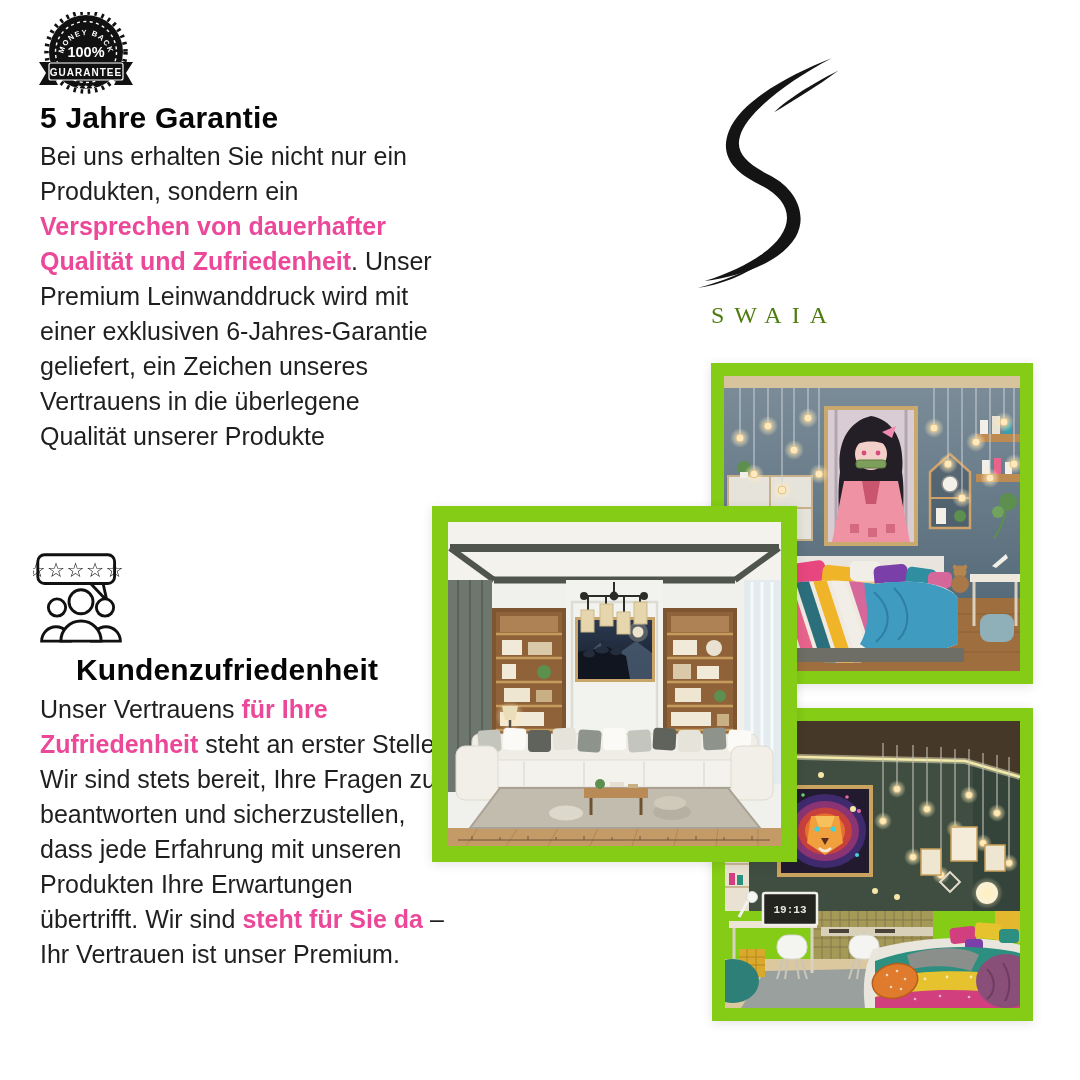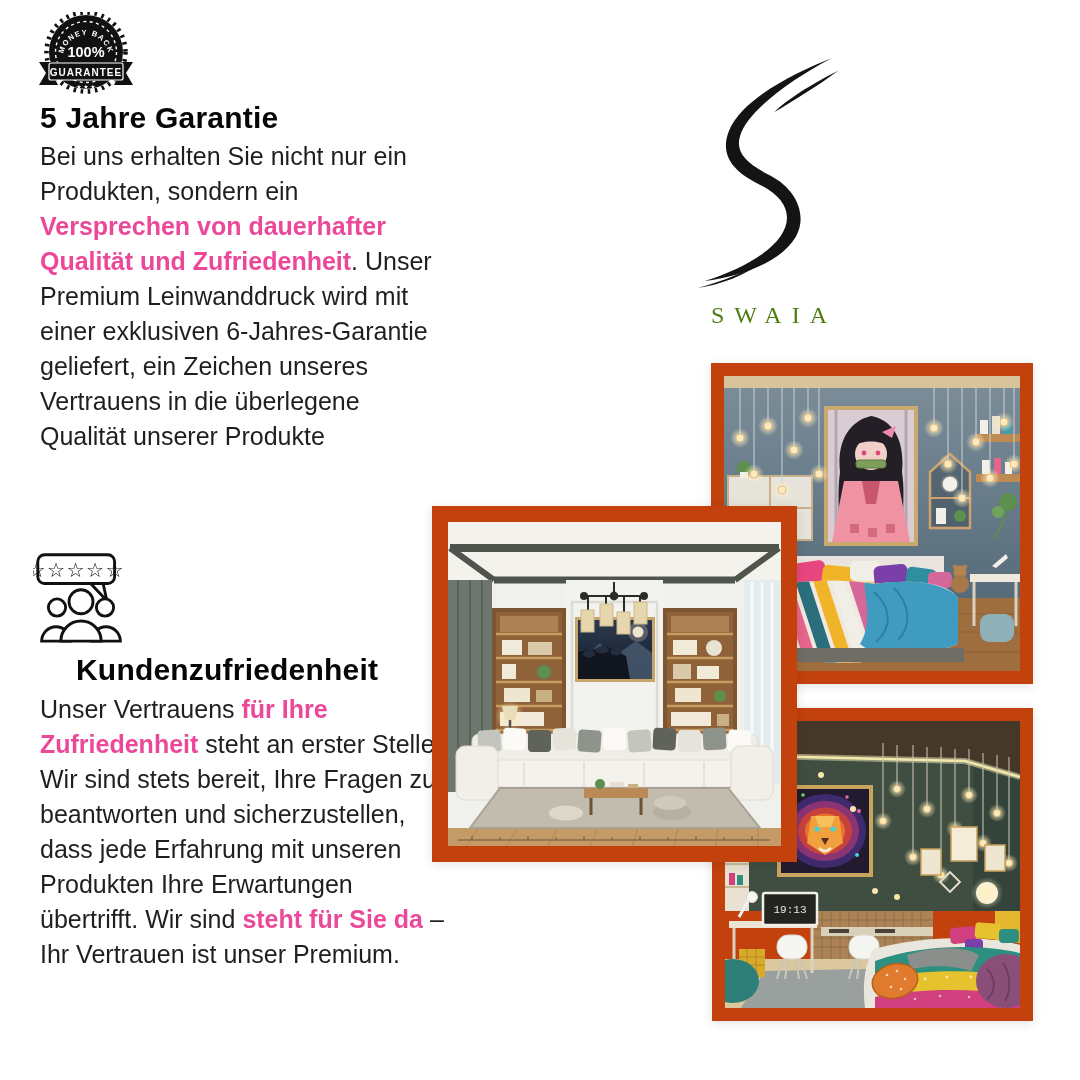--- a/index.html
+++ b/index.html
@@ -2,21 +2,21 @@
 <html><head>
 <meta charset="utf-8">
 <style>
   html,body{margin:0;padding:0;}
   .page{position:relative;width:1080px;height:1080px;background:#ffffff;overflow:hidden;
         font-family:"Liberation Sans","DejaVu Sans",sans-serif;color:#1e1e1e;}
   .heading{position:absolute;font-weight:bold;color:#060606;font-size:30px;letter-spacing:.2px;white-space:nowrap;}
   .para{position:absolute;font-size:25px;line-height:35px;color:#1f1f1f;}
   .para b{color:#ec4899;}
   .abs{position:absolute;}
-  .card{position:absolute;background:#c2410c;box-sizing:border-box;box-shadow:0 2px 10px rgba(40,40,40,.13);}
+  .card{position:absolute;background:#84cc16;box-sizing:border-box;box-shadow:0 2px 10px rgba(40,40,40,.13);font-weight:bold;}
   .card svg{display:block;width:100%;height:100%;}
   #card1{left:711px;top:363px;width:322px;height:321px;padding:13px;z-index:1;}
   #card2{left:432px;top:506px;width:365px;height:356px;padding:16px;z-index:3;}
   #card3{left:712px;top:708px;width:321px;height:313px;padding:13px;z-index:1;}
   #badge{left:36px;top:12px;width:100px;height:88px;}
   #cust-icon{left:33px;top:547px;width:96px;height:98px;}
   #s-logo{left:694px;top:48px;width:148px;height:252px;}
   #wordmark{left:684px;top:302px;width:170px;text-align:center;font-family:"Liberation Serif","DejaVu Serif",serif;
             font-size:24px;letter-spacing:10px;text-indent:10px;color:#4d7c0f;}
   #h1{left:40px;top:101px;}

